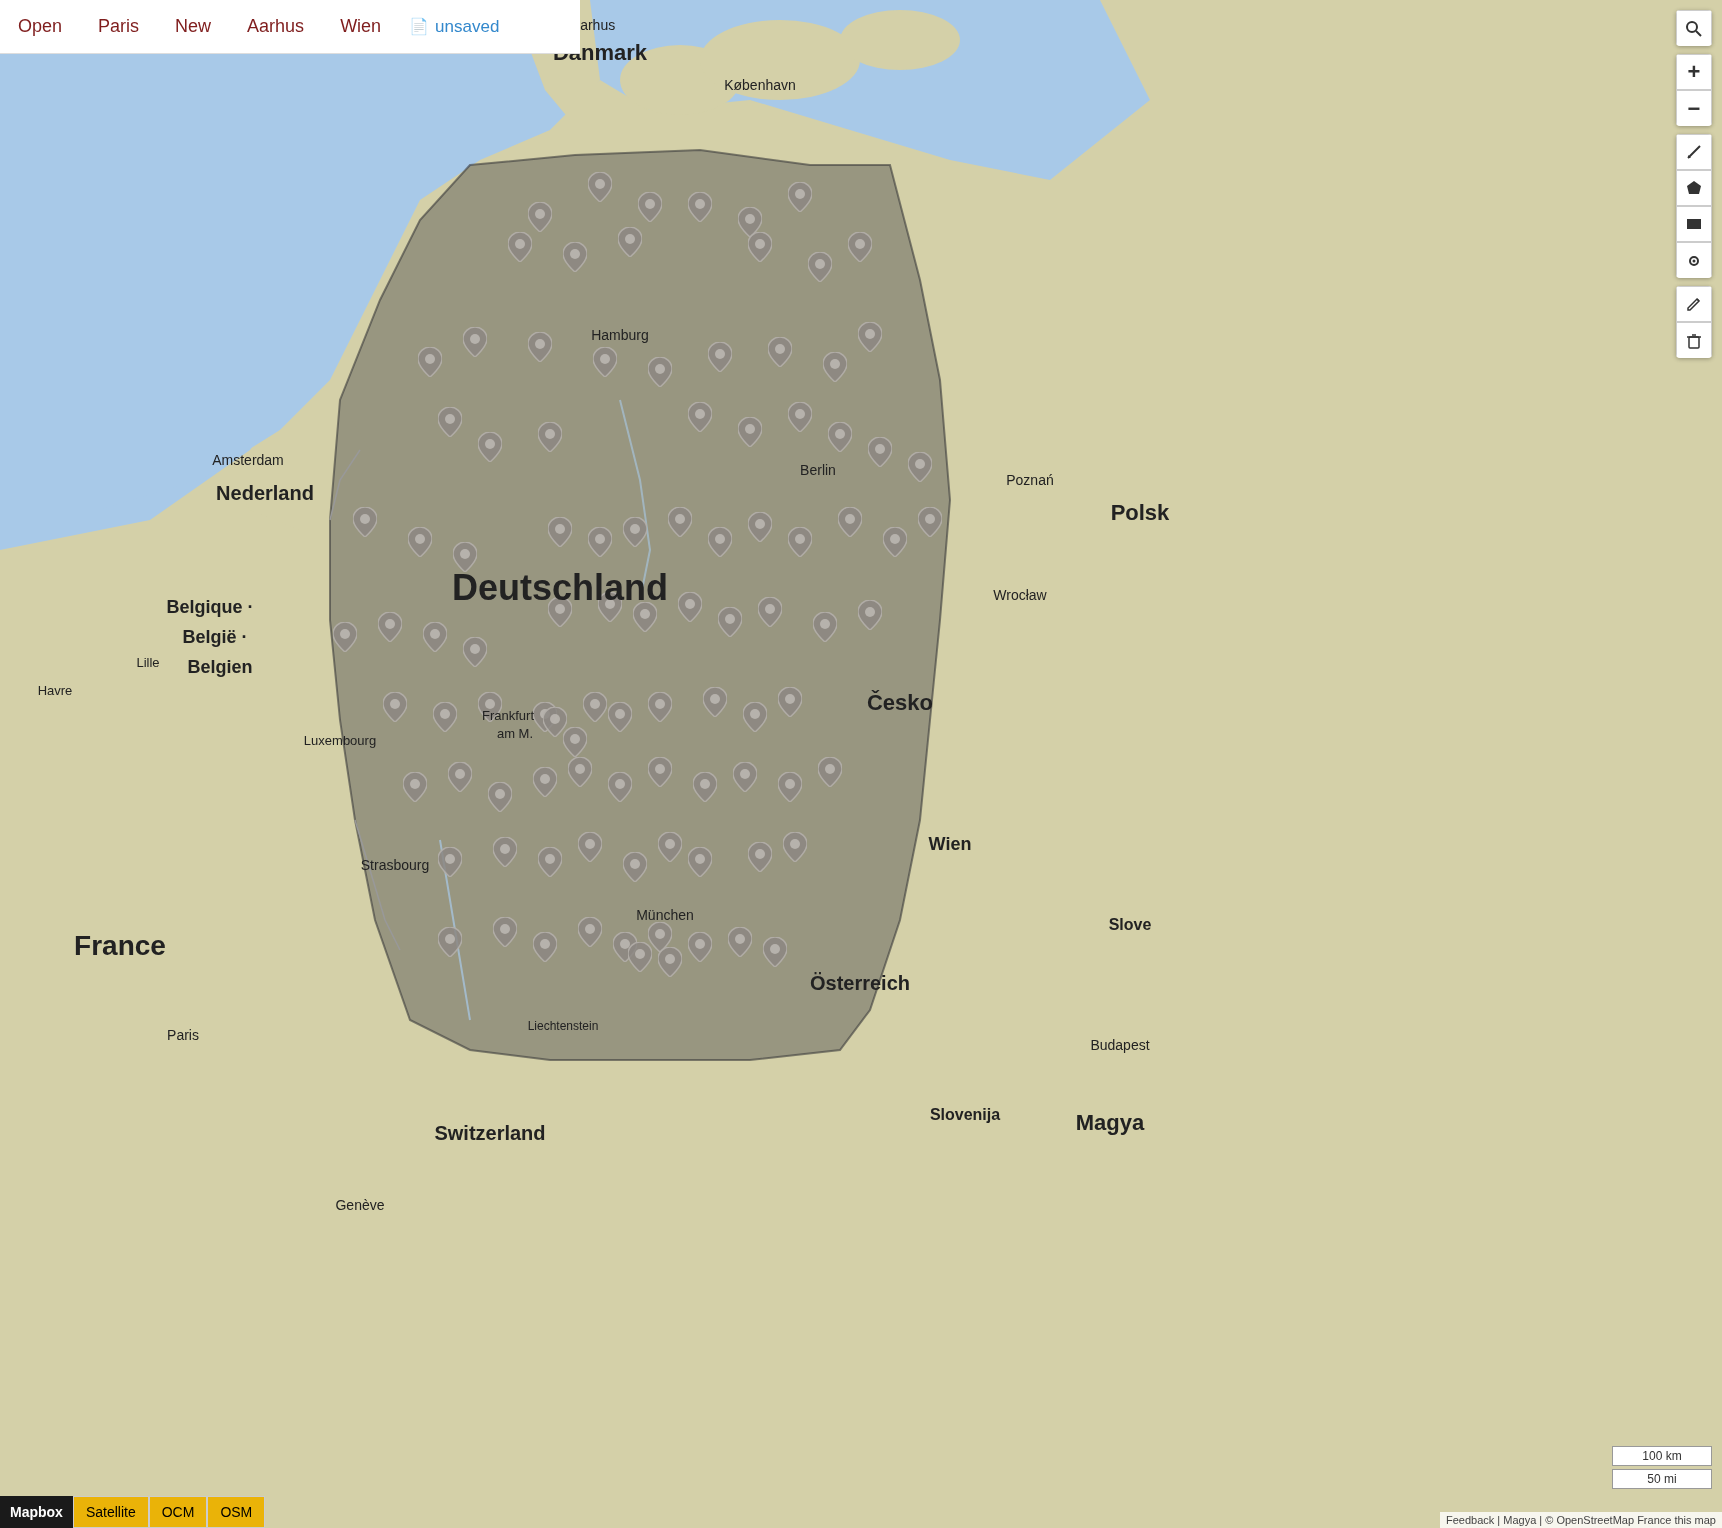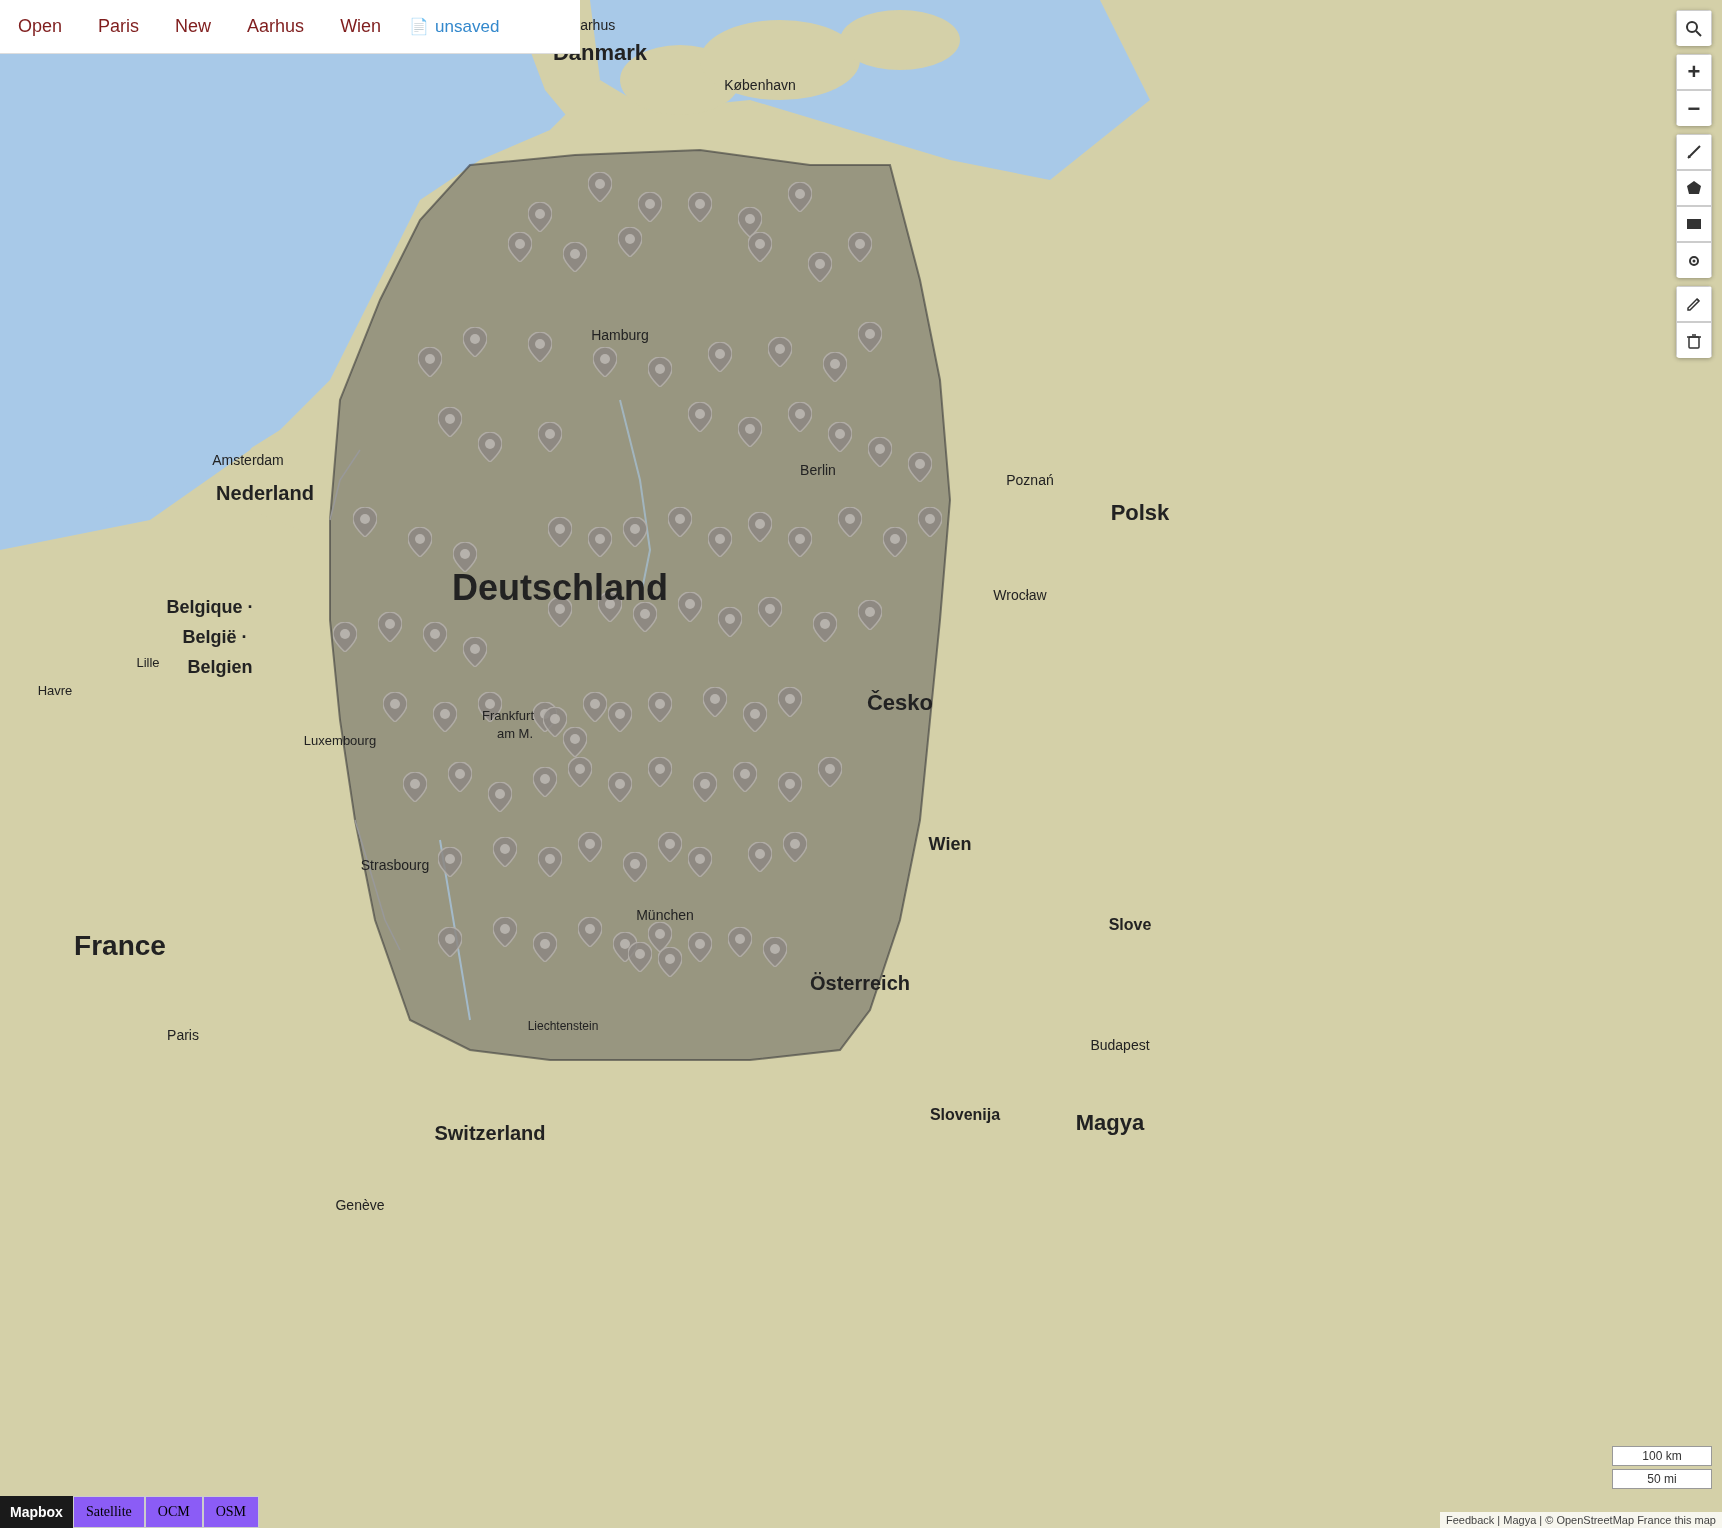--- a/index.html
+++ b/index.html
@@ -94,27 +94,27 @@
       background: #1a1a1a;
       color: white;
       padding: 4px 10px;
       font-size: 14px;
       font-weight: bold;
       height: 32px;
       display: flex; align-items: center;
     }
 
     .basemap-btn {
-      background: #8b5cf6;
+      background: #eab308;
       border: 1px solid #ccc;
       padding: 4px 12px;
       font-size: 14px;
       cursor: pointer;
       height: 32px;
-      display: flex; align-items: center; font-family: Liberation Serif, serif;
+      display: flex; align-items: center;
     }
 
     
     #attribution {
       position: absolute;
       bottom: 0; right: 0;
       background: rgba(255,255,255,0.8);
       font-size: 11px;
       padding: 2px 6px;
       z-index: 100;

